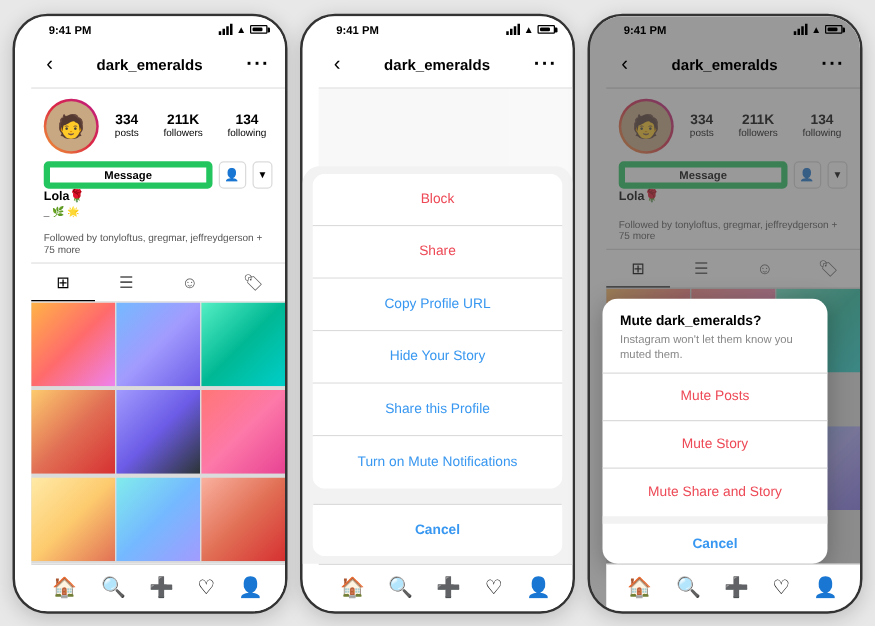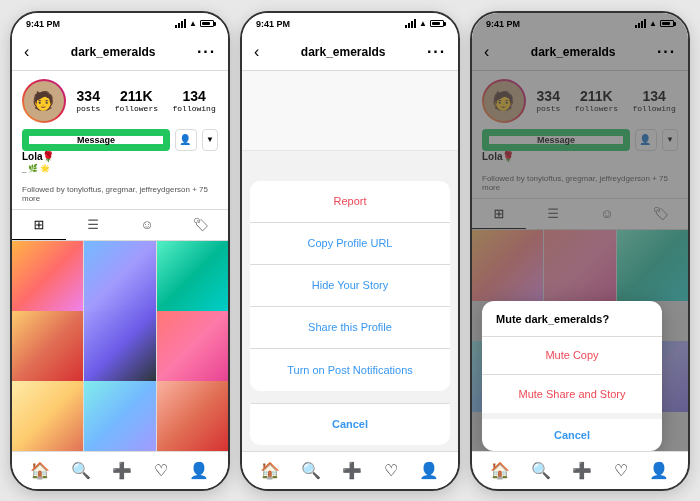--- a/index.html
+++ b/index.html
@@ -19,20 +19,21 @@
       width: 220px;
       height: 480px;
       background: #fff;
       border-radius: 28px;
       border: 2px solid #333;
       overflow: hidden;
       display: flex;
       flex-direction: column;
       position: relative;
       box-shadow: 0 4px 16px rgba(0,0,0,0.18);
+      padding-left: 13px;
     }
 
     
     .status-bar {
       height: 22px;
       background: #fff;
       display: flex;
       align-items: center;
       justify-content: space-between;
       padding: 0 14px;
@@ -143,39 +144,38 @@
       gap: 10px;
       flex: 1;
       justify-content: space-around;
     }
     .stat-item {
       display: flex;
       flex-direction: column;
       align-items: center;
     }
     .stat-num {
-      font-size: 14px;
+      font-size: 11px;
       font-weight: 600;
       color: #000;
     }
     .stat-label {
       font-size: 8px;
       color: #000;
-      font-family: Liberation Mono, monospace;
     }
     .profile-actions {
       display: flex;
       gap: 5px;
       align-items: center;
     }
     .btn-message {
       flex: 1;
       height: 22px;
       background: #fff;
-      border: 7px solid #22c55e;
+      border: 5px solid #22c55e;
       border-radius: 4px;
       font-size: 9px;
       font-weight: 600;
       color: #000;
       display: flex; align-items: center; justify-content: center;
     }
     .btn-follow-icon {
       width: 22px; height: 22px;
       background: #fff;
       border: 1px solid #dbdbdb;
@@ -499,33 +499,36 @@
 
   <div style="flex:1; background: #f2f2f2; position:relative;">
 
     <div style="background:#fff; height:80px; opacity:0.5; border-bottom:1px solid #dbdbdb;"></div>
     <div style="background:#f5f5f5; flex:1;"></div>
   </div>
 
   <div class="menu-sheet">
     <div class="menu-group">
       <div class="menu-item danger">
-        <span>Report</span>
+        <span>Block</span>
+      </div>
+      <div class="menu-item danger">
+        <span>Share</span>
       </div>
       <div class="menu-item normal">
         <span>Copy Profile URL</span>
       </div>
       <div class="menu-item normal">
         <span>Hide Your Story</span>
       </div>
       <div class="menu-item normal">
         <span>Share this Profile</span>
       </div>
       <div class="menu-item normal">
-        <span>Turn on Post Notifications</span>
+        <span>Turn on Mute Notifications</span>
       </div>
     </div>
     <div class="menu-group">
       <div class="menu-item cancel">
         <span>Cancel</span>
       </div>
     </div>
   </div>
 
   <div class="bottom-nav" style="position:relative;z-index:2;">
@@ -616,23 +619,27 @@
     <div class="photo-cell">
         <div class="p2"></div>
       </div>
   </div>
 
   <div class="mute-overlay">
     <div style="position:absolute;bottom:38px;left:0;right:0;padding:0 10px;">
       <div class="mute-dialog">
         <div class="mute-dialog-header">
           <div class="mute-dialog-title">Mute dark_emeralds?</div>
+          <div class="mute-dialog-sub">Instagram won't let them know you muted them.</div>
         </div>
         <div class="mute-option">
-          <span>Mute Copy</span>
+          <span>Mute Posts</span>
+        </div>
+        <div class="mute-option">
+          <span>Mute Story</span>
         </div>
         <div class="mute-option" style="border-bottom:none;">
           <span>Mute Share and Story</span>
         </div>
         <div class="mute-cancel">
           <span>Cancel</span>
         </div>
       </div>
     </div>
   </div>

